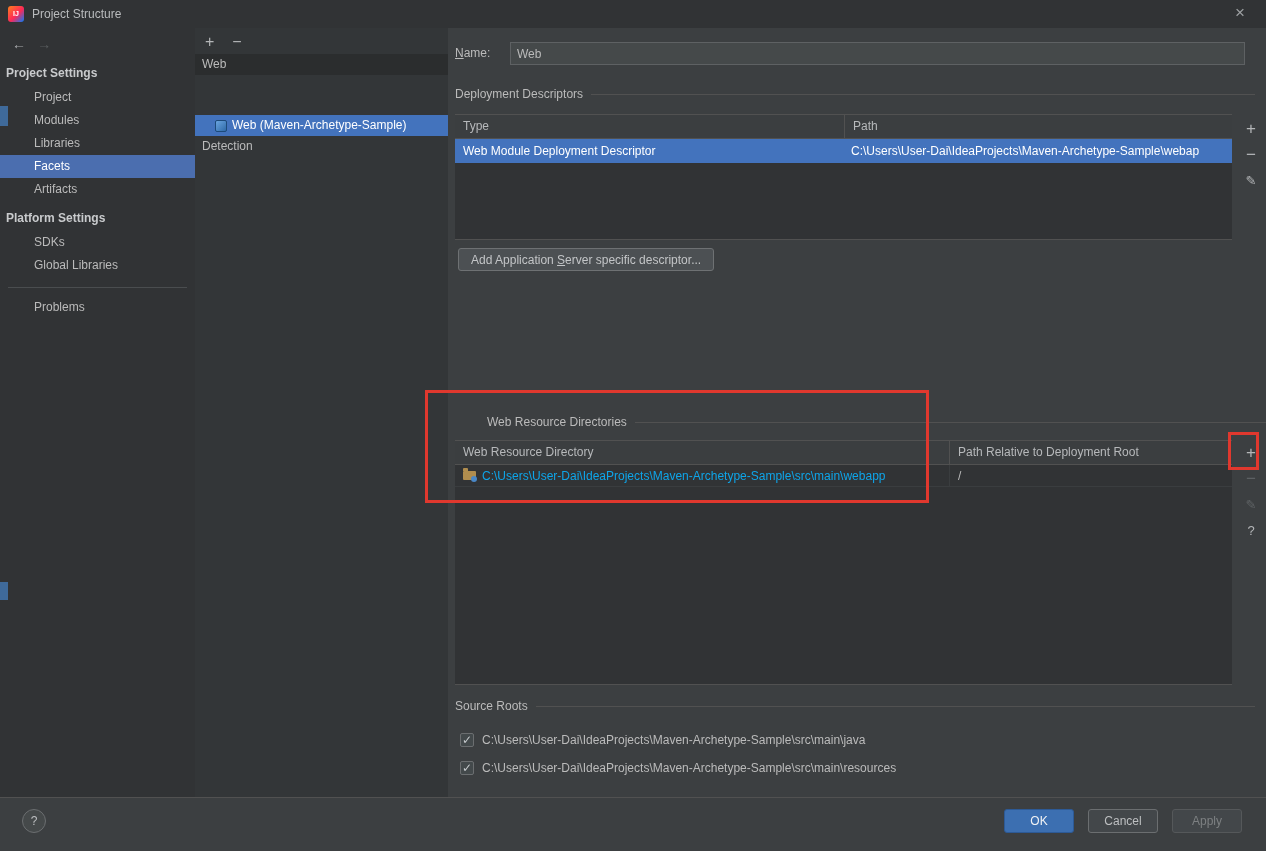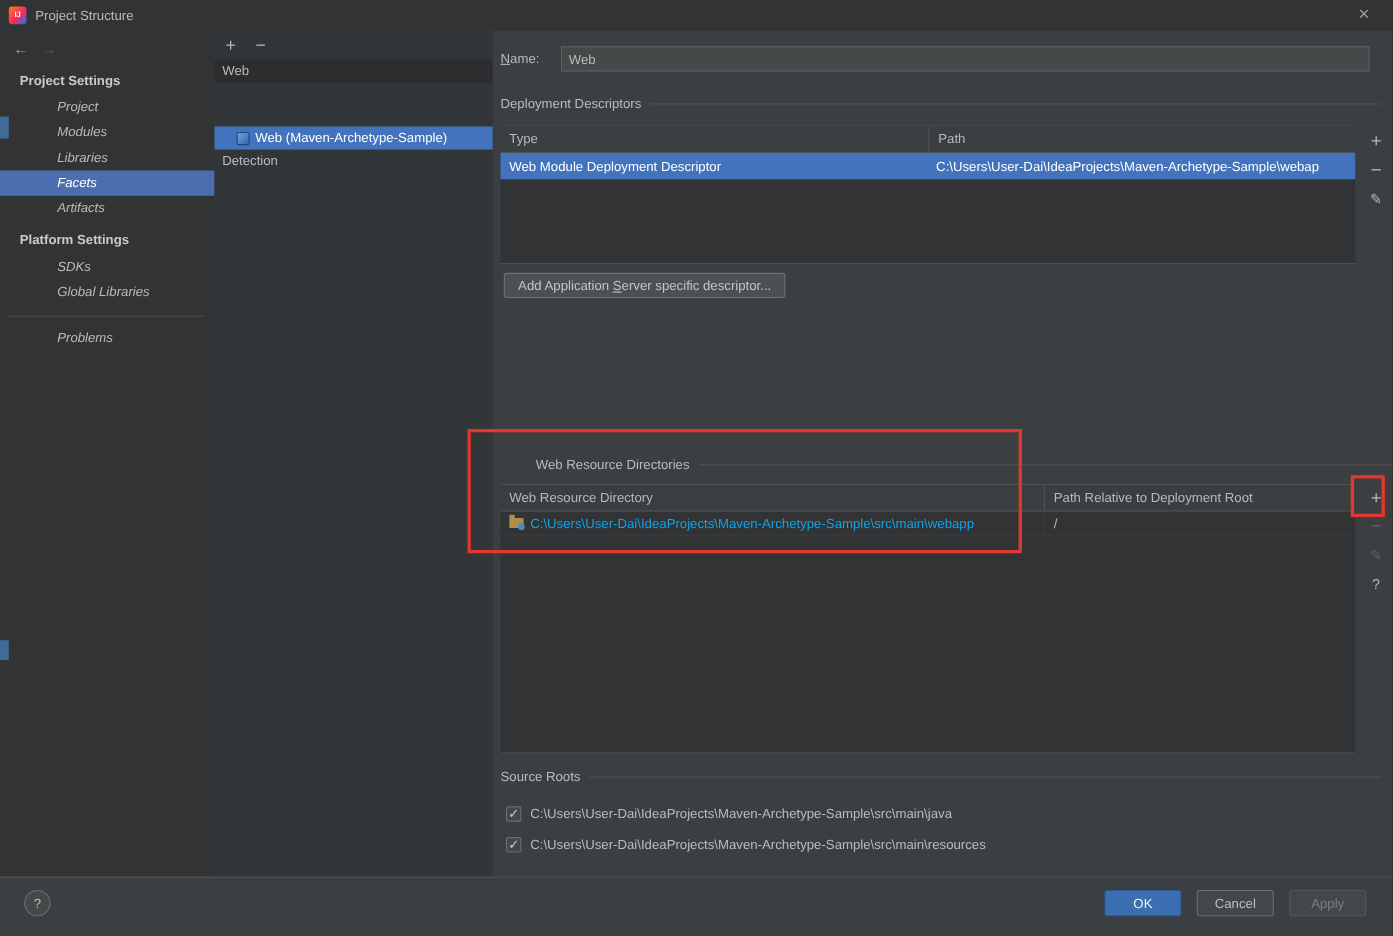--- a/index.html
+++ b/index.html
@@ -14,22 +14,22 @@
   .titlebar-text { position: absolute; left: 32px; top: 0; line-height: 28px; color: #b9bbbd; }
   .close-btn { position: absolute; right: 14px; top: 0; width: 24px; height: 28px; text-align: center;
                line-height: 26px; font-size: 17px; color: #9da0a2; cursor: default; }
 
   
   .sidebar { position: absolute; left: 0; top: 28px; width: 195px; height: 769px; background: #313335; }
   .nav-arrows { padding: 8px 0 4px 12px; }
   .nav-arrows span { display: inline-block; width: 22px; font-size: 14px; }
   .arrow-back { color: #a9abad; }
   .arrow-fwd { color: #595d5f; }
-  .side-header { padding: 10px 0 6px 18px; font-weight: bold; color: #c9cbcd; }
-  .side-item { height: 23px; line-height: 23px; padding-left: 52px; color: #bbbbbb; cursor: default; font-style: italic; }
+  .side-header { padding: 10px 0 6px 6px; font-weight: bold; color: #c9cbcd; }
+  .side-item { height: 23px; line-height: 23px; padding-left: 34px; color: #bbbbbb; cursor: default; }
   .side-item.selected { background: #4b6eaf; color: #ffffff; }
   .side-divider { border: 0; border-top: 1px solid #4a4d4f; margin: 10px 8px 8px 8px; }
 
   
   .treepanel { position: absolute; left: 195px; top: 28px; width: 253px; height: 769px; background: #333638; }
   .tree-toolbar { height: 26px; padding: 5px 0 0 10px; }
   .tree-toolbar span { display: inline-block; width: 24px; font-size: 16px; color: #b4b6b8; text-align: left; }
   .tree-group { height: 21px; line-height: 21px; padding-left: 7px; background: #2b2d2e; color: #bbbbbb; }
   .tree-selected { height: 21px; line-height: 21px; padding-left: 20px; background: #4373bd; color: #ffffff;
                    display: flex; align-items: center; gap: 5px; margin-top: 40px; }

